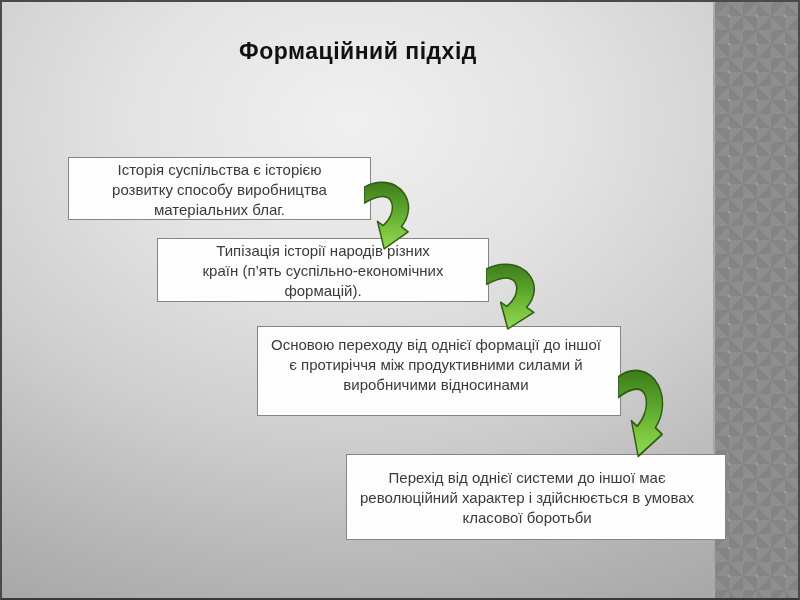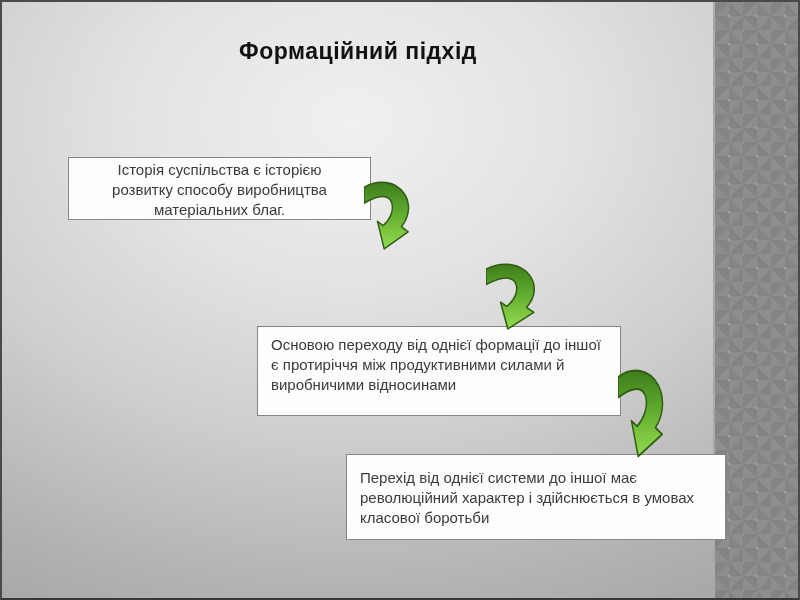--- a/index.html
+++ b/index.html
@@ -38,21 +38,21 @@
     box-sizing:border-box;
     background:#fdfdfd;
     border:1px solid #858585;
     color:#3b3b3b;
     font-size:15px;line-height:20px;
     white-space:pre-line;
     display:flex;
     z-index:2;
   }
   .box.center{justify-content:center;text-align:center;padding:2px 6px;}
-  .box.left{align-items:flex-start;text-align:left;}
+  .box.left{align-items:flex-start;text-align:center;}
   .flow-arrow{position:absolute;z-index:3;}
   .defs{position:absolute;width:0;height:0;}
 </style>
 </head>
 <body>
 
 <div class="slide">
 
   <svg class="defs" aria-hidden="true">
     <defs>
@@ -68,20 +68,25 @@
   <div class="pattern-band"></div>
 
   <div class="slide-title">Формаційний підхід</div>
 
   <div class="box center" style="left:66px;top:155px;width:303px;height:63px;">
     <span>Історія суспільства є історією
 розвитку способу виробництва
 матеріальних благ.</span>
   </div>
 
+  <div class="box center" style="left:155px;top:236px;width:332px;height:64px;">
+    <span>Типізація історії народів різних
+країн (п’ять суспільно-економічних
+формацій).</span>
+  </div>
 
   <div class="box left" style="left:255px;top:324px;width:364px;height:90px;padding:8px 10px 8px 13px;">
     <span>Основою переходу від однієї формації до іншої
  є протиріччя між продуктивними силами й
 виробничими відносинами</span>
   </div>
 
   <div class="box left" style="left:299px;top:452px;width:380px;height:86px;padding:13px 10px 8px 13px;margin-left:45px;">
     <span>Перехід від однієї системи до іншої має
 революційний характер і здійснюється в умовах

